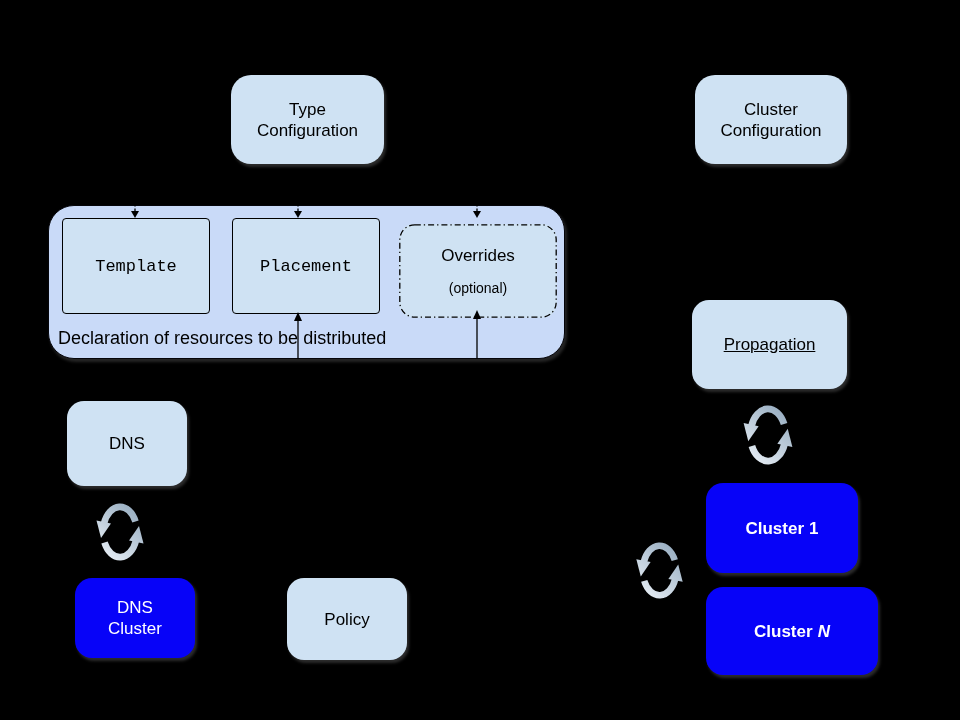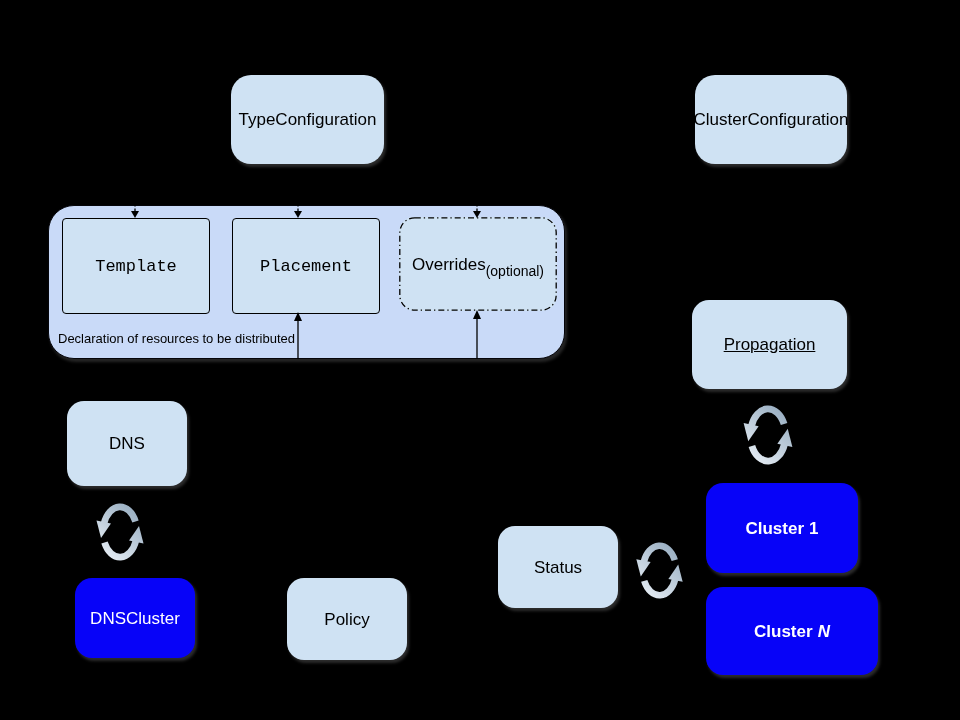--- a/index.html
+++ b/index.html
@@ -3,21 +3,21 @@
 <meta charset="utf-8">
 <style>
   html,body{margin:0;padding:0;background:#000;}
   .stage{
     position:relative;width:960px;height:720px;overflow:hidden;
     background:var(--background,#000000);
     font-family:"Liberation Sans","DejaVu Sans",sans-serif;
     color:var(--text-dark,#000);
   }
   .box{
-    position:absolute;display:flex;flex-direction:row;
+    position:absolute;display:flex;flex-direction:column;
     align-items:center;justify-content:center;text-align:center;
     border-radius:17px;font-size:17px;line-height:21px;
     color:var(--text-dark,#000);
   }
   .light{
     background:var(--light-box-fill,#cfe2f3);
     box-shadow:2px 3px 3px rgba(125,125,125,.35);
   }
   .blue{
     background:var(--accent-blue-fill,#0703f8);
@@ -30,32 +30,32 @@
     border:1px solid #000;border-radius:4px;box-shadow:none;font-family:Liberation Mono, monospace;
   }
   .group{
     position:absolute;left:48px;top:205px;width:517px;height:154px;
     background:var(--group-fill,#c9daf8);
     border:1px solid #05050a;border-radius:26px;
     box-shadow:2px 3px 3px rgba(125,125,125,.3);
     box-sizing:border-box;
   }
   .caption{
-    position:absolute;left:9px;top:125px;font-size:13px;line-height:15px;
+    position:absolute;left:9px;top:125px;font-size:18px;line-height:15px;
     color:var(--text-dark,#000);white-space:nowrap;
   }
   .sub{font-size:14px;line-height:17px;margin-top:14px;}
   .suffix{margin-left:.30em;}
   .it{font-style:italic;}
   
   #type-config{left:231px;top:75px;width:153px;height:89px;border-radius:20px;}
   #cluster-config{left:695px;top:75px;width:152px;height:89px;border-radius:20px;}
   #template{left:62px;top:218px;width:146px;height:94px;}
   #placement{left:232px;top:218px;width:146px;height:94px;}
-  #overrides{left:399px;top:217px;width:158px;height:94px;background:var(--light-box-fill,#cfe2f3);border-radius:15px;}
+  #overrides{left:399px;top:224px;width:158px;height:94px;background:var(--light-box-fill,#cfe2f3);border-radius:15px;}
   #dns{left:67px;top:401px;width:120px;height:85px;}
   #scheduling{left:231px;top:401px;width:152px;height:92px;}
   #dns-provider{left:67px;top:578px;width:120px;height:80px;font-weight:normal;}
   #policy{left:247px;top:578px;width:120px;height:82px;margin-left:40px;}
   #propagation{left:692px;top:300px;width:155px;height:89px;text-decoration:underline;}
   #status{left:498px;top:526px;width:120px;height:82px;}
   #cluster-1{left:698px;top:483px;width:152px;height:90px;}
   #cluster-n{left:698px;top:587px;width:172px;height:88px;}
   
   .abs{position:absolute;display:block;}
@@ -156,23 +156,20 @@
     <div>Propagation</div>
   </div>
 
   <svg class="abs sync" style="left:741px;top:398px" width="54" height="74" viewBox="0 0 52 70">
     <path d="M41.5 24.5 A 17 25 0 0 0 10 26.5"></path>
     <polygon points="2.5,23.5 17,26.5 7,41"></polygon>
     <path d="M10.5 45.5 A 17 25 0 0 0 42 43.5"></path>
     <polygon points="49.5,46.5 35,43.5 45,29"></polygon>
   </svg>
 
-  <div class="box light" id="status">
-    <div>Status</div>
-  </div>
 
   <svg class="abs sync" style="left:632px;top:536px" width="55" height="69" viewBox="0 0 52 70">
     <path d="M41.5 24.5 A 17 25 0 0 0 10 26.5"></path>
     <polygon points="2.5,23.5 17,26.5 7,41"></polygon>
     <path d="M10.5 45.5 A 17 25 0 0 0 42 43.5"></path>
     <polygon points="49.5,46.5 35,43.5 45,29"></polygon>
   </svg>
 
   <div class="box blue" id="cluster-1">
     <div><span>Cluster</span><span class="suffix">1</span></div>

